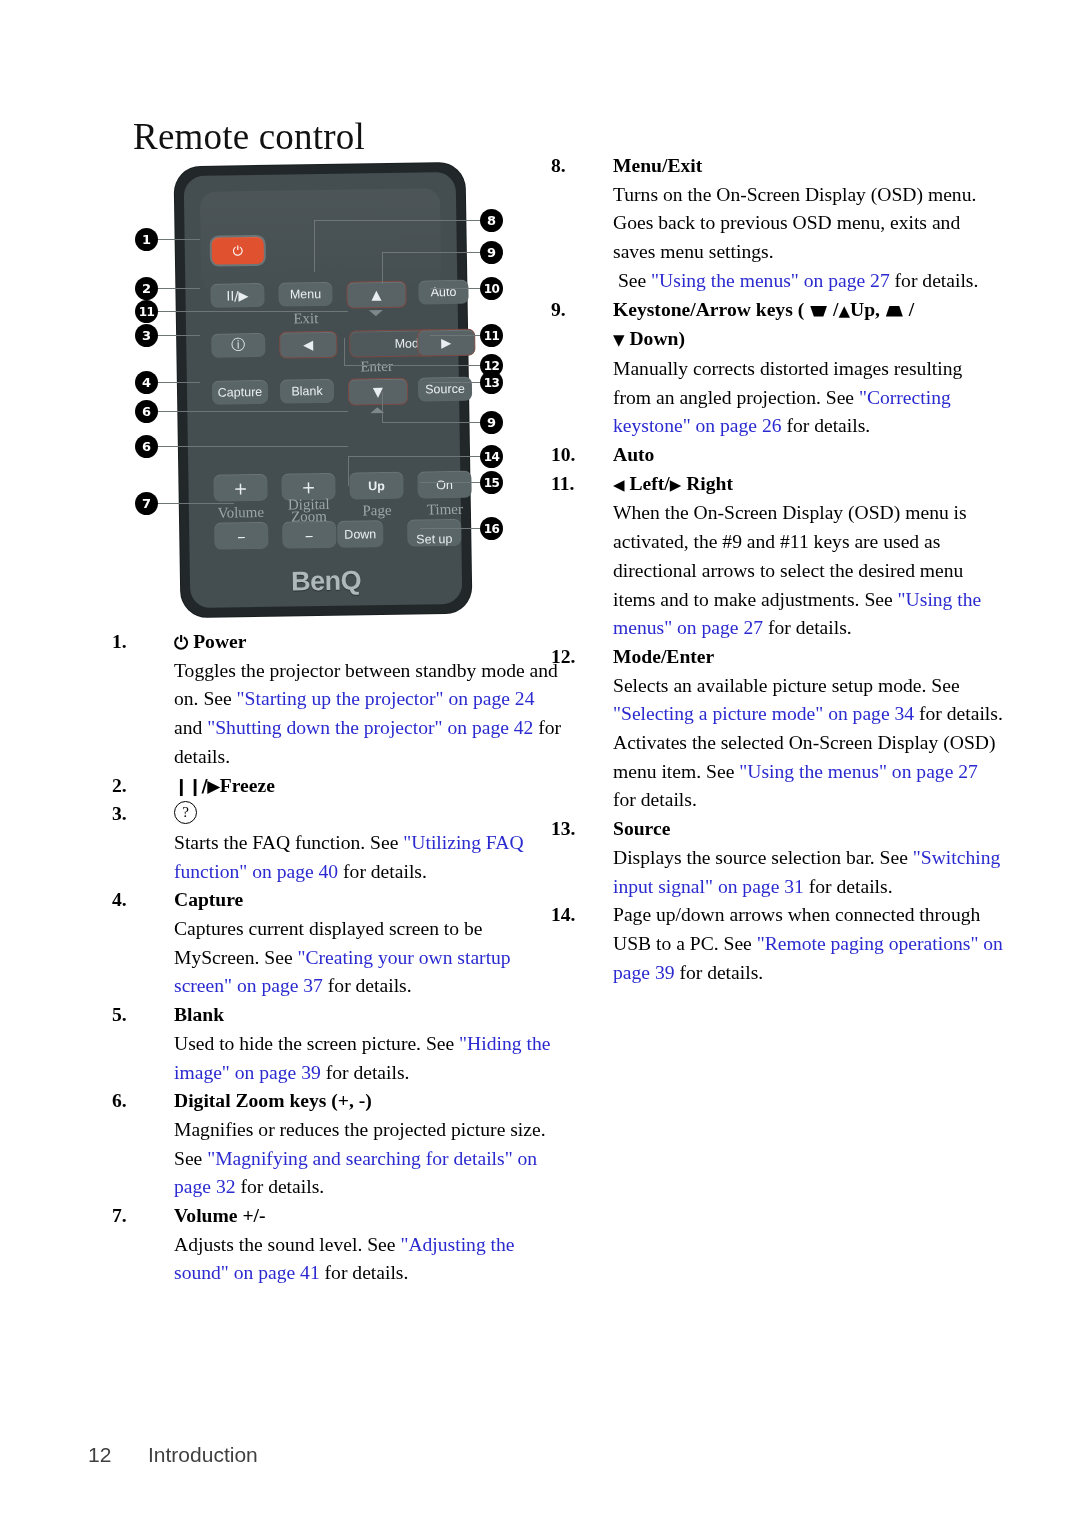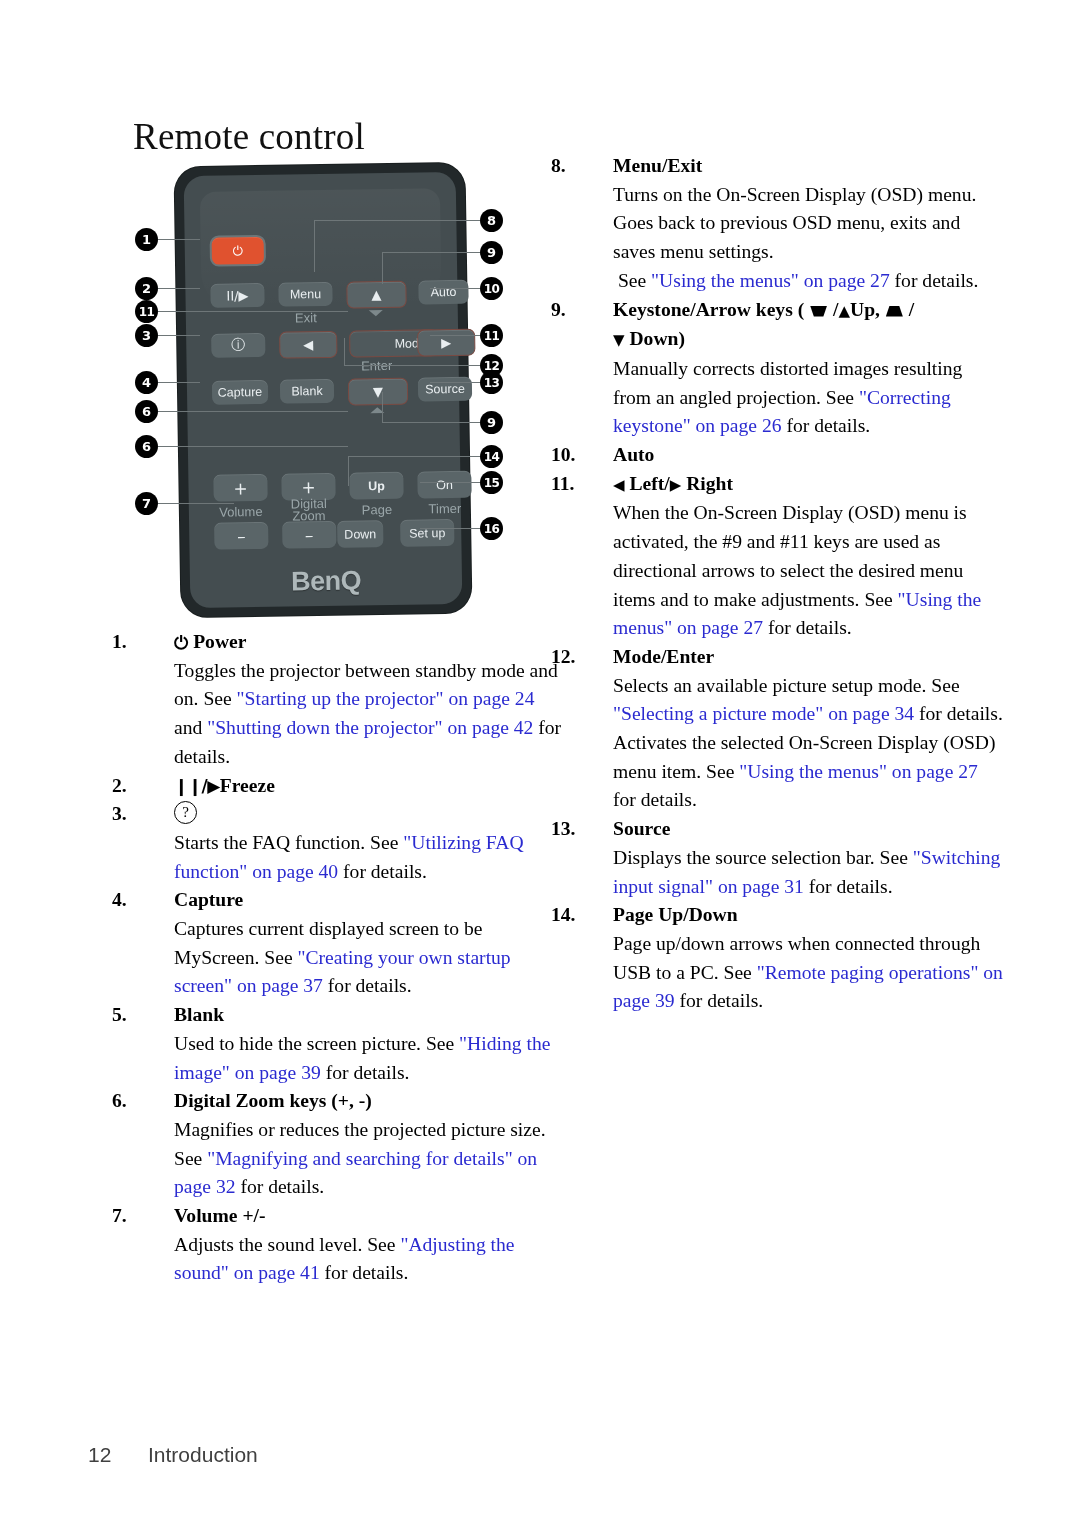--- a/index.html
+++ b/index.html
@@ -167,22 +167,22 @@
     white-space: nowrap;
   }
   .btn.power  { background: #e0522f; border: 2px solid #6b7679; border-radius: 9px; color:#fff; }
   .btn.arrowk { background: #596366; border: 1.5px solid #7a4a42; }
   .btn.modek  { background: #4f595c; border: 1.5px solid #7a4a42; }
   .btn .g { font-family: "DejaVu Sans", sans-serif; font-size: 13px; }
 
   .lbl {
     position: absolute;
     color: #9aa6a9;
-    font-family: Liberation Sans, sans-serif;
-    font-size: 13px;
+    font-family: Liberation Serif, serif;
+    font-size: 15px;
     text-align: center;
     white-space: nowrap;
   }
   .micro-tri {
     position: absolute;
     width: 0; height: 0;
     border-left: 7px solid transparent;
     border-right: 7px solid transparent;
   }
   .micro-tri.down { border-top: 6px solid #7d888b; }
@@ -342,21 +342,21 @@
           <span>Up</span>
         </div>
         <div class="btn" style="left:148px; top:347px; width:46px; height:27px;">
           <span>Down</span>
         </div>
         <div class="lbl" style="left:161px; top:329px; width:54px;">Page</div>
 
         <div class="btn" style="left:229px; top:299px; width:54px; height:27px;">
           <span>On</span>
         </div>
-        <div class="btn" style="left:211px; top:347px; width:54px; height:27px;">
+        <div class="btn" style="left:218px; top:347px; width:54px; height:27px;align-items:flex-end;">
           <span>Set up</span>
         </div>
         <div class="lbl" style="left:229px; top:329px; width:54px;">Timer</div>
 
         <div class="benq">BenQ</div>
       </div>
     </div>
 
     <div class="callout" style="left:5px;  top:68px;">1</div>
     <div class="callout" style="left:5px;  top:117px;">2</div>
@@ -441,21 +441,20 @@
         <span class="term">Mode/Enter</span>
         <span class="desc"><span>Selects an available picture setup mode. See </span><span class="lnk">"Selecting a picture mode" on page 34</span><span> for details.</span><br><span>Activates the selected On-Screen Display (OSD) menu item. See </span><span class="lnk">"Using the menus" on page 27</span><span> for details.</span></span>
       </div>
       <div class="entry">
         <span class="num">13.</span>
         <span class="term">Source</span>
         <span class="desc"><span>Displays the source selection bar. See </span><span class="lnk">"Switching input signal" on page 31</span><span> for details.</span></span>
       </div>
       <div class="entry">
         <span class="num">14.</span>
-        <span class="term">Page Up/Down</span>
         <span class="desc"><span>Page up/down arrows when connected through USB to a PC. See </span><span class="lnk">"Remote paging operations" on page 39</span><span> for details.</span></span>
       </div>
     </div>
 
   <div class="footer">
     <span class="pg">12</span><span>Introduction</span>
   </div>
 
 </div>
 

